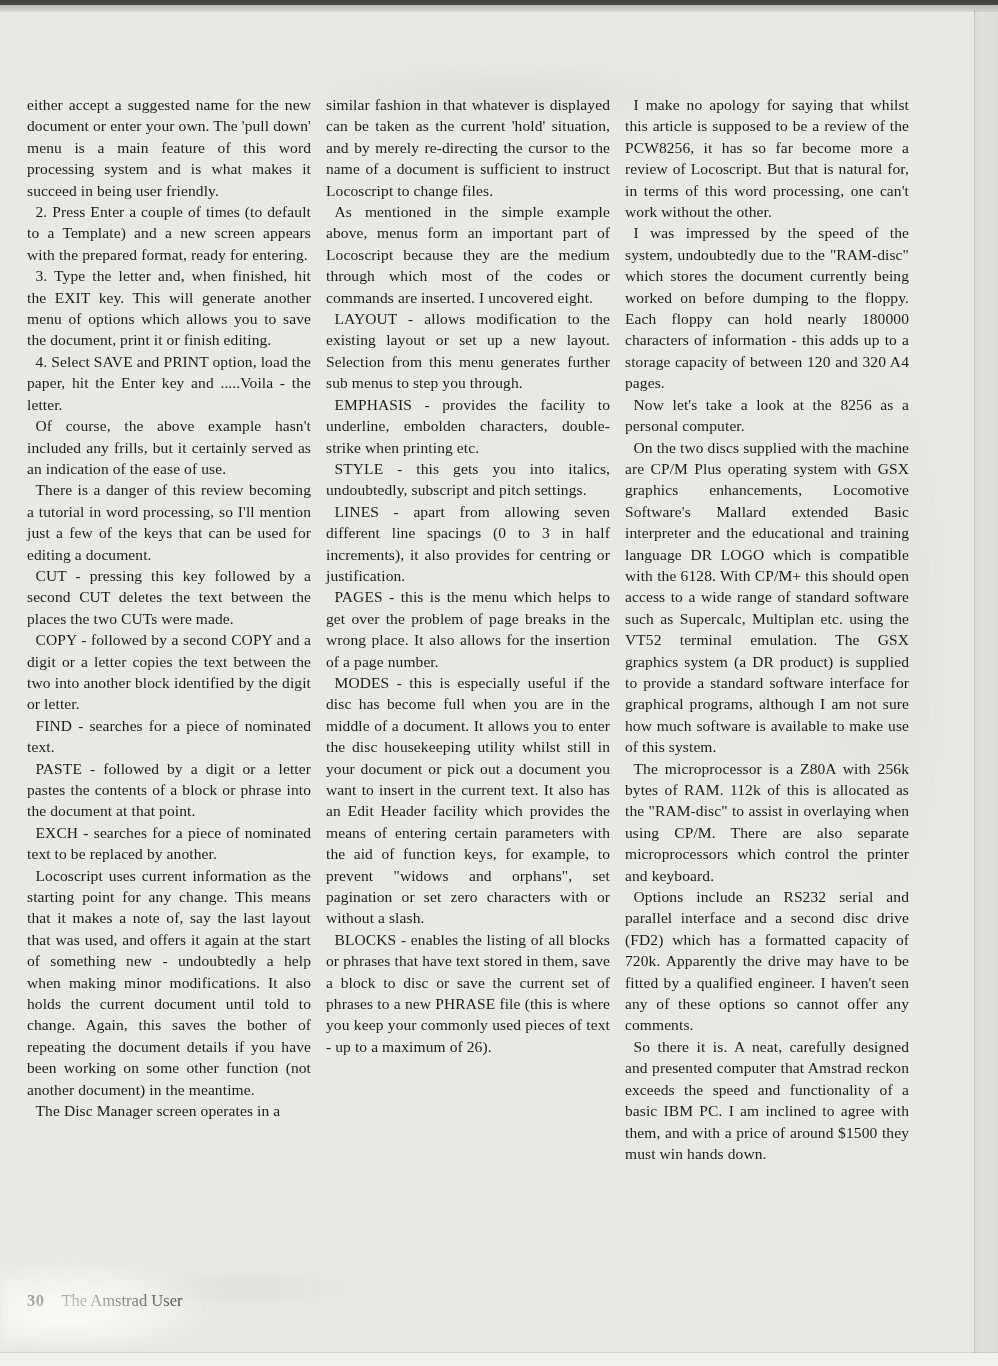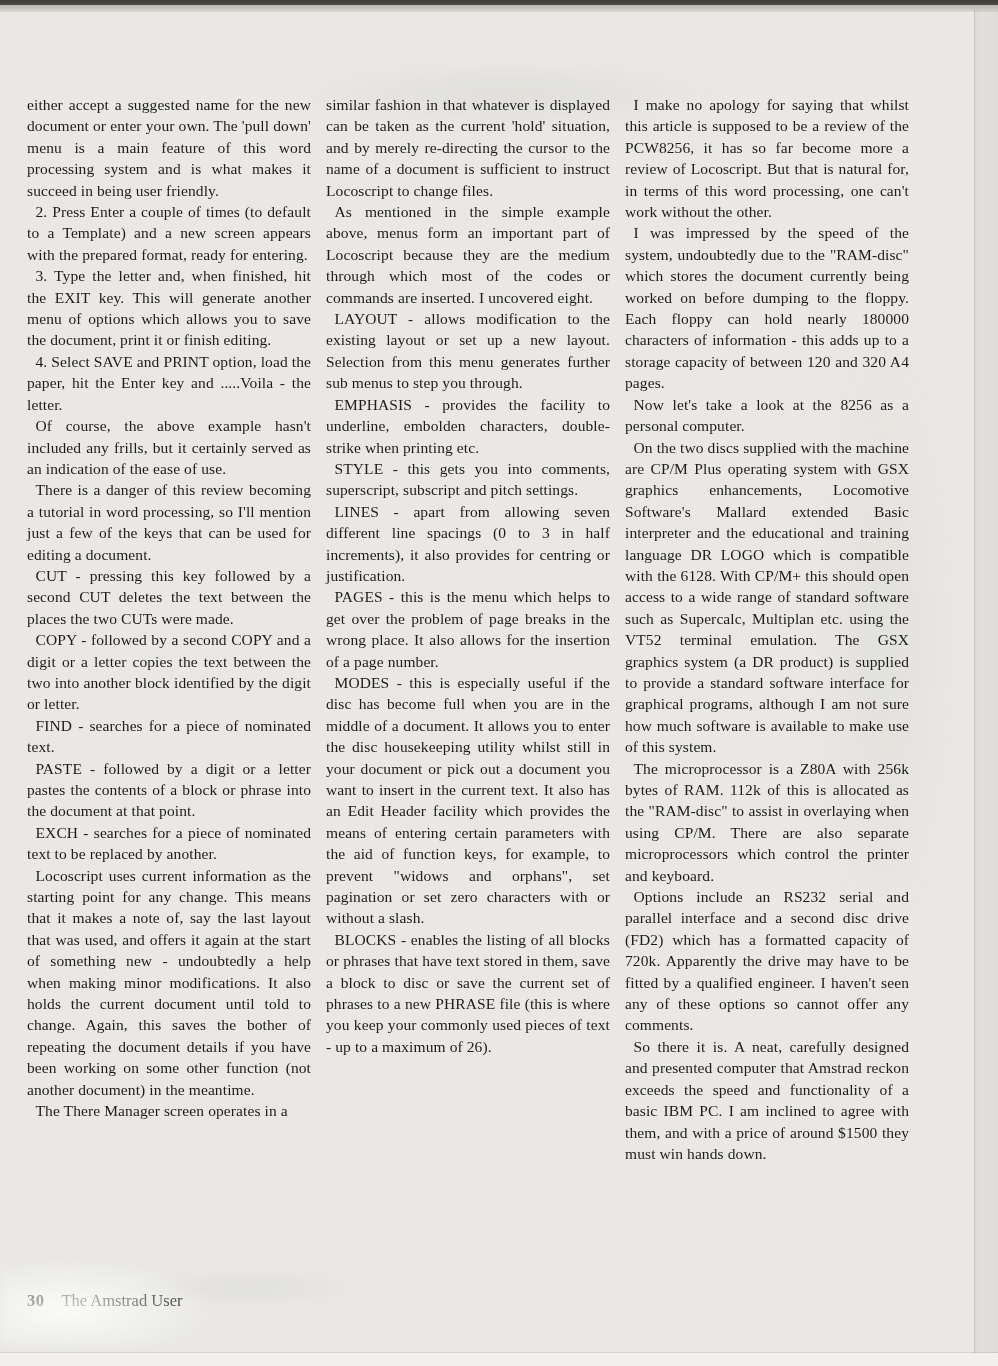--- a/index.html
+++ b/index.html
@@ -86,28 +86,28 @@
         <p>3.  Type the letter and, when finished, hit the EXIT key. This will generate another menu of options which allows you to save the document, print it or finish editing.</p>
         <p>4.  Select SAVE and PRINT option, load the paper, hit the Enter key and .....Voila - the letter.</p>
         <p>Of course, the above example hasn't included any frills, but it certainly served as an indication of the ease of use.</p>
         <p>There is a danger of this review becoming a tutorial in word processing, so I'll mention just a few of the keys that can be used for editing a document.</p>
         <p>CUT - pressing this key followed by a second CUT deletes the text between the places the two CUTs were made.</p>
         <p>COPY - followed by a second COPY and a digit or a letter copies the text between the two into another block identified by the digit or letter.</p>
         <p>FIND - searches for a piece of nominated text.</p>
         <p>PASTE -  followed by a digit or a letter pastes the contents of a block or phrase into the document at that point.</p>
         <p>EXCH - searches for a piece of nominated text to be replaced by another.</p>
         <p>Locoscript uses current information as the starting point for any change. This means that it makes a note of, say the last layout that was used, and offers it again at the start of something new - undoubtedly a help when making minor modifications. It also holds the current document until told to change. Again, this saves the bother of repeating the document details if you have been working on some other function (not another document) in the meantime.</p>
-        <p>The There Manager screen operates in a</p>
+        <p>The Disc Manager screen operates in a</p>
       </div>
     <div class="column no-first-indent">
         <p>similar fashion in that whatever is displayed can be taken as the current 'hold' situation, and by merely re-directing the cursor to the name of a document is sufficient to instruct Locoscript to change files.</p>
         <p>As mentioned in the simple example above, menus form an important part of Locoscript because they are the medium through which most of the codes or commands are inserted. I uncovered eight.</p>
         <p>LAYOUT - allows modification to the existing layout or set up a new layout. Selection from this menu  generates further sub menus to step you through.</p>
         <p>EMPHASIS - provides the facility to underline, embolden characters, double-strike when printing etc.</p>
-        <p>STYLE - this gets you into comments, superscript, subscript and pitch settings.</p>
+        <p>STYLE - this gets you into italics, undoubtedly, subscript and pitch settings.</p>
         <p>LINES - apart from allowing seven different line spacings (0 to 3 in half increments), it also provides for centring or justification.</p>
         <p>PAGES - this is the menu which helps to get over the problem of page breaks in the wrong place. It also allows for the insertion of a page number.</p>
         <p>MODES - this is especially useful if the disc has become full when you are in the middle of a document. It allows you to enter the disc housekeeping utility whilst still in your document or pick out a document you want to insert in the current text. It also has an Edit Header facility which provides the means of entering certain parameters with the aid of function keys, for example, to prevent "widows and orphans", set pagination or set zero characters with or without a slash.</p>
         <p>BLOCKS - enables the listing of all blocks or phrases that have text stored in them, save a block to disc or save the current set of phrases to a new PHRASE file (this is where you keep your  commonly used pieces of text - up to a maximum of 26).</p>
       </div>
     <div class="column">
         <p>I make no apology for saying that whilst this article is supposed to be a review of the PCW8256, it has so far become more a review of Locoscript. But that is natural for, in terms of this word processing, one can't work without the other.</p>
         <p>I was impressed by the speed of the system, undoubtedly due to the "RAM-disc" which stores the document currently being worked on before dumping to the floppy. Each floppy can hold nearly 180000 characters of information - this adds up to a storage capacity of between 120 and 320 A4 pages.</p>
         <p>Now let's take a look at the 8256 as a personal computer.</p>
         <p>On the two discs supplied with the machine  are CP/M Plus operating system with GSX graphics enhancements, Locomotive Software's Mallard extended Basic interpreter and the educational and training language DR LOGO which is compatible with the 6128. With CP/M+ this should open access to a wide range of standard software such as Supercalc, Multiplan etc. using the VT52 terminal emulation. The GSX graphics system (a DR product) is supplied to provide a standard software interface for graphical programs, although I am not sure how much software is available to make use of this system.</p>

